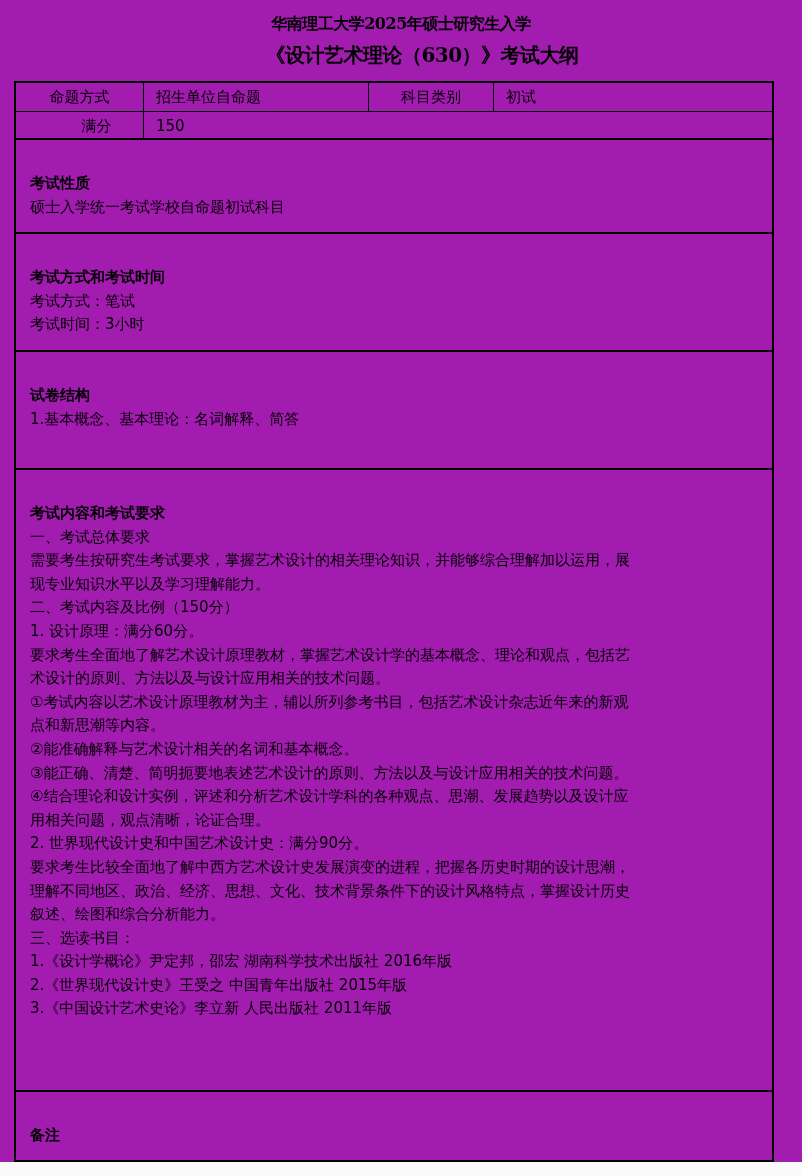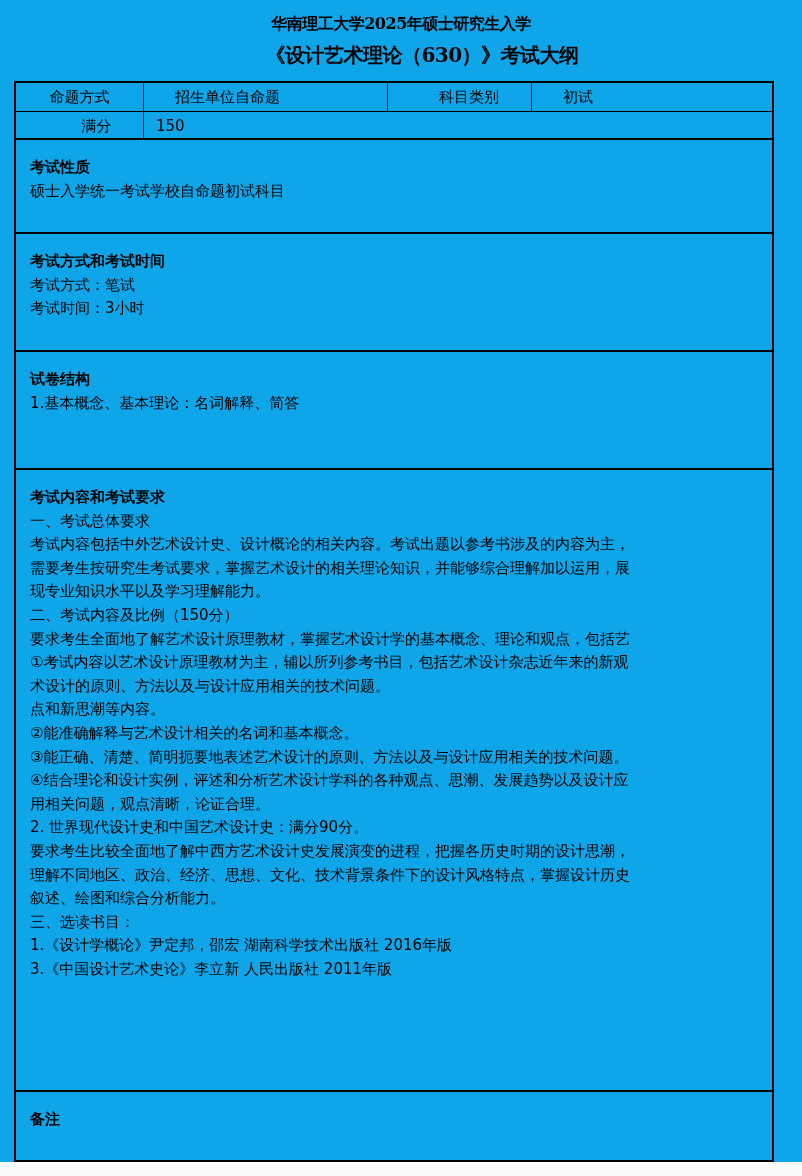--- a/index.html
+++ b/index.html
@@ -1,41 +1,41 @@
 <!DOCTYPE html>
 <html><head>
 <meta charset="utf-8">
 <style>
   html, body { margin:0; padding:0; }
   body { width:802px; height:1176px; background:#fafafa; position:relative; overflow:hidden;
          font-family:"DejaVu Sans", sans-serif; color:#000; }
-  .page { position:absolute; left:0; top:0; width:802px; height:1162px; background:#0ea5e9; }
+  .page { position:absolute; left:0; top:0; width:802px; height:1162px; background:#a21caf; }
   .title1 { position:absolute; top:14px; left:0; width:802px; text-align:center;
             font-family:"DejaVu Serif", serif; font-weight:bold; font-size:16px; letter-spacing:-0.5px; }
   .title2 { position:absolute; top:42px; left:0; width:802px; text-align:center;
             font-family:"DejaVu Serif", serif; font-weight:bold; font-size:20px; letter-spacing:-0.5px;padding-left:21px; }
   .tbl { position:absolute; left:14px; top:81px; width:760px; border:2px solid #000; box-sizing:border-box; }
   .row { display:flex; border-bottom:1.5px solid #000; box-sizing:border-box; }
   .cell { box-sizing:border-box; border-right:1.5px solid #000; font-size:15px; padding:4px 12px; line-height:20px; }
   .cell:last-child { border-right:none; }
   .c-label { text-align:center; }
-  .section { border-bottom:2px solid #000; padding:16px 14px 0 14px; box-sizing:border-box; font-size:15px; line-height:23.6px; }
+  .section { border-bottom:2px solid #000; padding:32px 14px 0 14px; box-sizing:border-box; font-size:15px; line-height:23.6px; }
   .section:last-child { border-bottom:none; }
   .sec-title { font-weight:bold; }
   .line { white-space:nowrap; }
 </style>
 </head>
 <body>
 
 <div class="page">
   <div class="title1">华南理工大学2025年硕士研究生入学</div>
   <div class="title2">《设计艺术理论（630）》考试大纲</div>
 
   <div class="tbl">
-    <div class="row" style="height:29px;gap:19px;">
+    <div class="row" style="height:29px;">
       <div class="cell c-label" style="width:128px;">命题方式</div>
       <div class="cell" style="width:225px;">招生单位自命题</div>
       <div class="cell c-label" style="width:125px;">科目类别</div>
       <div class="cell" style="flex:1;">初试</div>
     </div>
     <div class="row" style="height:28px; border-bottom:2px solid #000;">
       <div class="cell c-label" style="width:128px;padding-left:46px;">满分</div>
       <div class="cell" style="flex:1;">150</div>
     </div>
 
@@ -51,38 +51,39 @@
     </div>
 
     <div class="section" style="height:118px;">
       <div class="sec-title">试卷结构</div>
       <div class="line">1.基本概念、基本理论：名词解释、简答</div>
     </div>
 
     <div class="section" style="height:622px;">
       <div class="sec-title">考试内容和考试要求</div>
       <div class="line">一、考试总体要求</div>
-      <div class="line">考试内容包括中外艺术设计史、设计概论的相关内容。考试出题以参考书涉及的内容为主，</div>
       <div class="line">需要考生按研究生考试要求，掌握艺术设计的相关理论知识，并能够综合理解加以运用，展</div>
       <div class="line">现专业知识水平以及学习理解能力。</div>
       <div class="line">二、考试内容及比例（150分）</div>
+      <div class="line">1. 设计原理：满分60分。</div>
       <div class="line">要求考生全面地了解艺术设计原理教材，掌握艺术设计学的基本概念、理论和观点，包括艺</div>
+      <div class="line">术设计的原则、方法以及与设计应用相关的技术问题。</div>
       <div class="line">①考试内容以艺术设计原理教材为主，辅以所列参考书目，包括艺术设计杂志近年来的新观</div>
-      <div class="line">术设计的原则、方法以及与设计应用相关的技术问题。</div>
       <div class="line">点和新思潮等内容。</div>
       <div class="line">②能准确解释与艺术设计相关的名词和基本概念。</div>
       <div class="line">③能正确、清楚、简明扼要地表述艺术设计的原则、方法以及与设计应用相关的技术问题。</div>
       <div class="line">④结合理论和设计实例，评述和分析艺术设计学科的各种观点、思潮、发展趋势以及设计应</div>
       <div class="line">用相关问题，观点清晰，论证合理。</div>
       <div class="line">2. 世界现代设计史和中国艺术设计史：满分90分。</div>
       <div class="line">要求考生比较全面地了解中西方艺术设计史发展演变的进程，把握各历史时期的设计思潮，</div>
       <div class="line">理解不同地区、政治、经济、思想、文化、技术背景条件下的设计风格特点，掌握设计历史</div>
       <div class="line">叙述、绘图和综合分析能力。</div>
       <div class="line">三、选读书目：</div>
       <div class="line">1.《设计学概论》尹定邦，邵宏  湖南科学技术出版社 2016年版</div>
+      <div class="line">2.《世界现代设计史》王受之 中国青年出版社 2015年版</div>
       <div class="line">3.《中国设计艺术史论》李立新 人民出版社 2011年版</div>
     </div>
 
     <div class="section" style="height:68px;">
       <div class="sec-title">备注</div>
     </div>
   </div>
 </div>
 
 </body></html>

